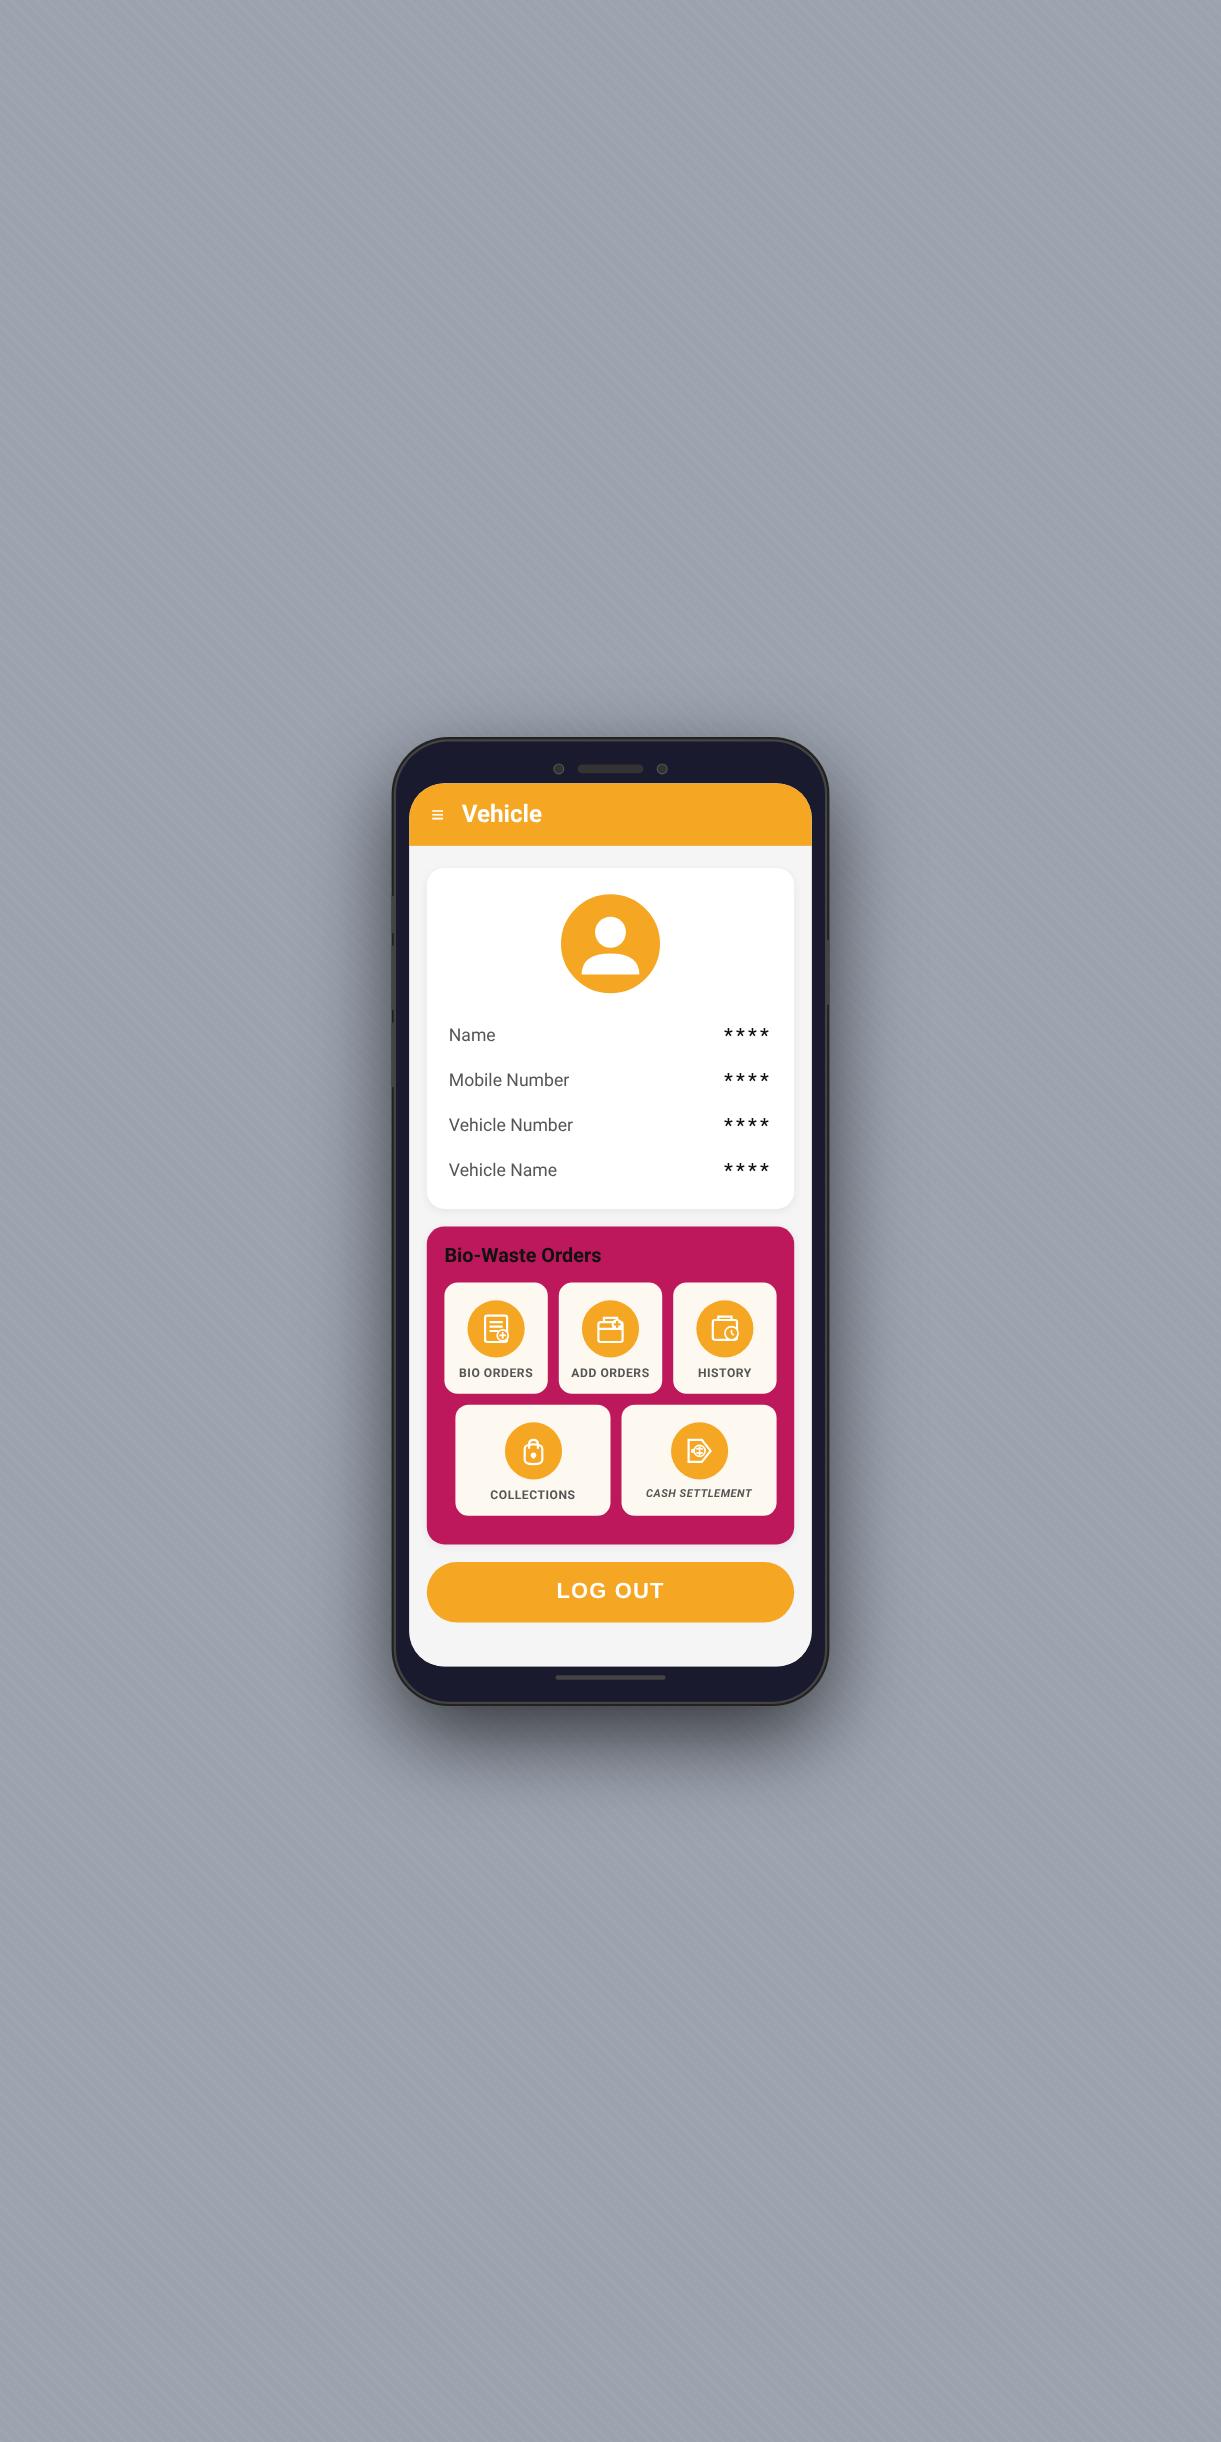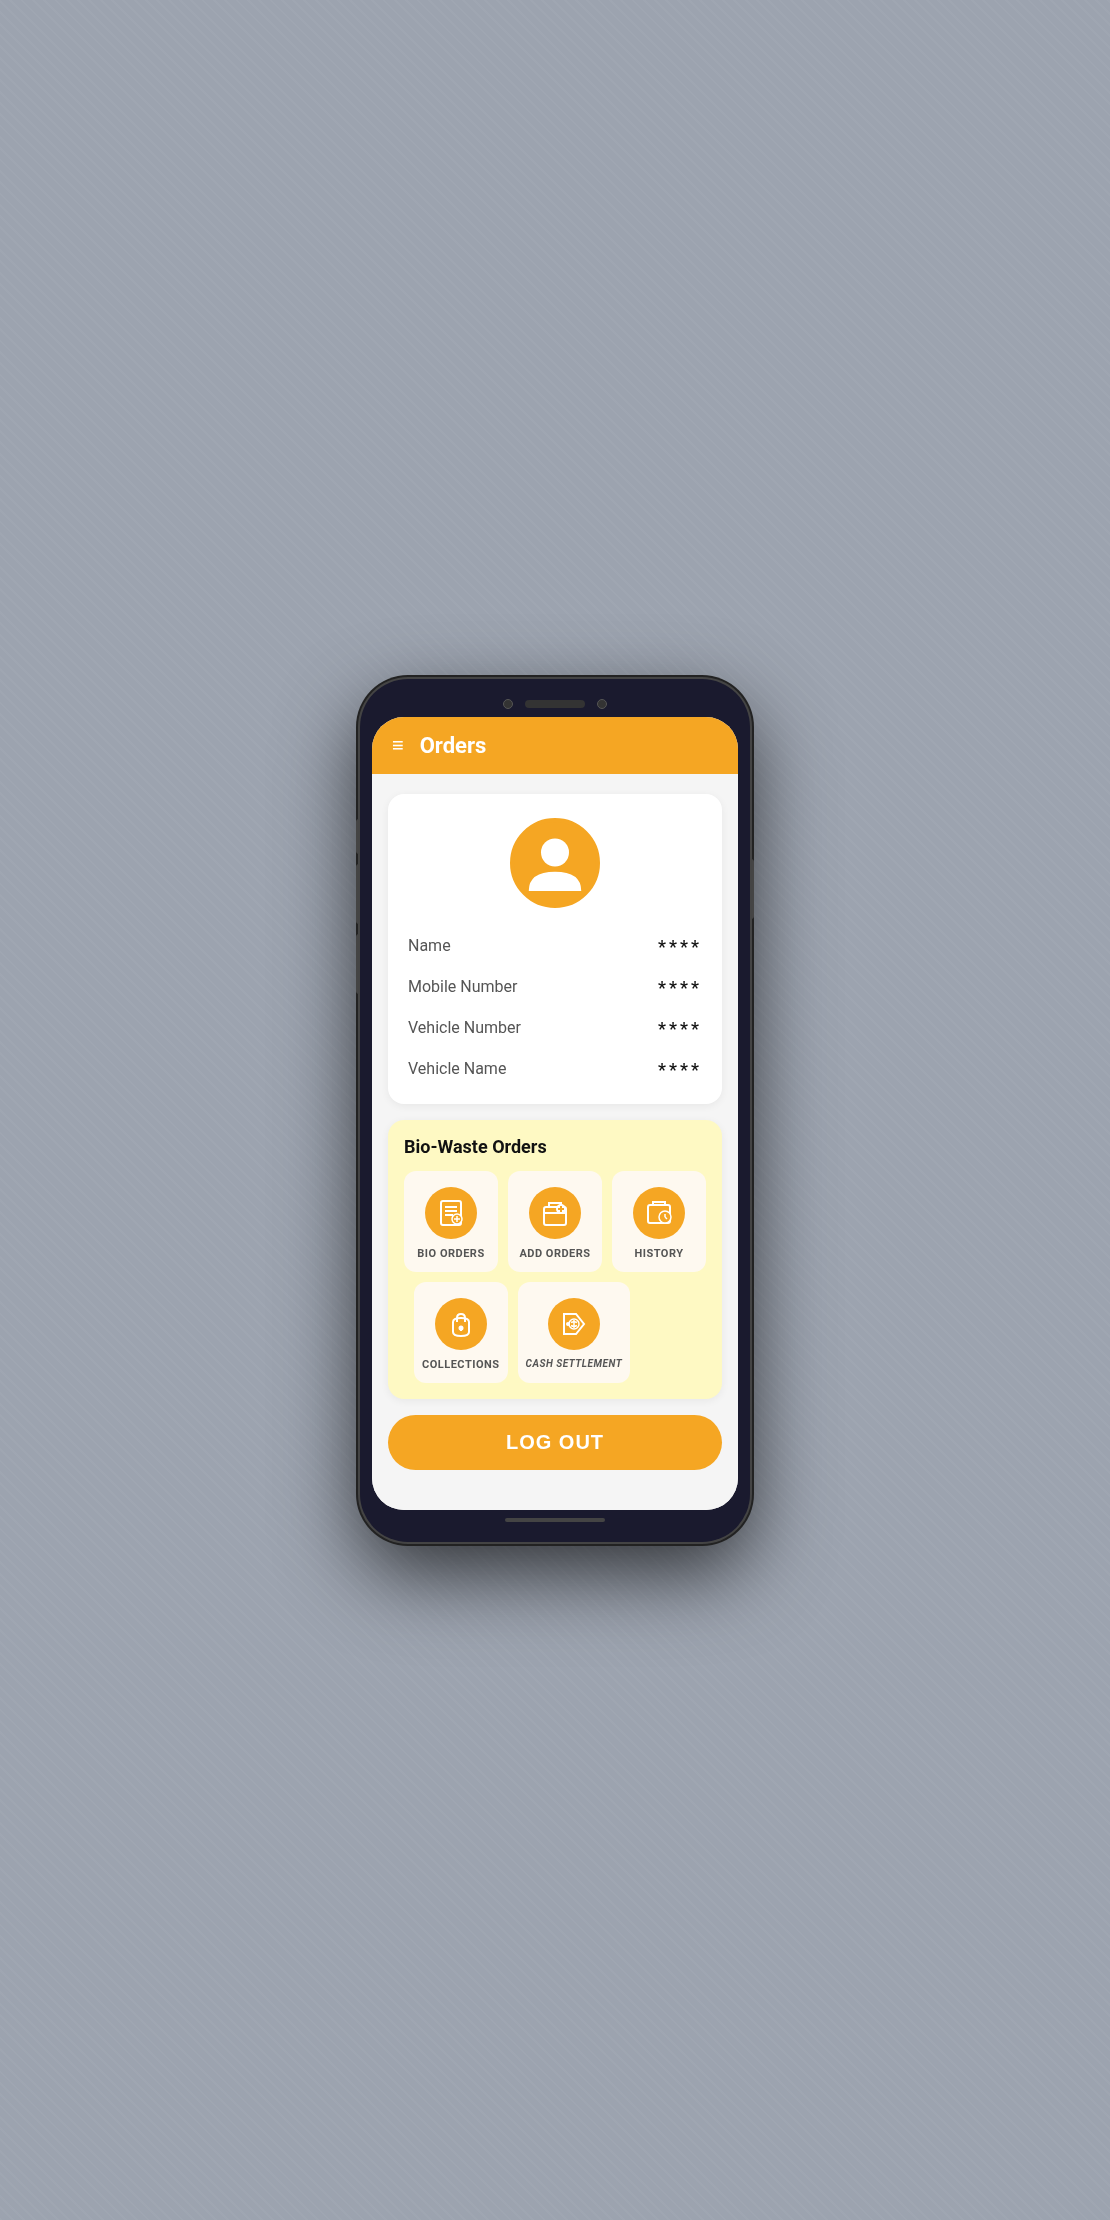--- a/index.html
+++ b/index.html
@@ -148,21 +148,21 @@
     }
 
     .field-value {
       color: #111;
       font-size: 18px;
       font-weight: 500;
       letter-spacing: 3px;
     }
 
     .orders-section {
-      background: #fef9c3;
+      background: #be185d;
       border-radius: 16px;
       padding: 16px;
       margin-bottom: 16px;
       box-shadow: 0 2px 8px rgba(0,0,0,0.06);
     }
 
     .section-title {
       font-size: 18px;
       font-weight: 700;
       color: #111;
@@ -171,21 +171,21 @@
 
     .orders-grid {
       display: grid;
       grid-template-columns: 1fr 1fr 1fr;
       gap: 10px;
       margin-bottom: 10px;
     }
 
     .orders-grid-bottom {
       display: grid;
-      grid-template-columns: 1fr 1fr 1fr;
+      grid-template-columns: 1fr 1fr;
       gap: 10px;
       padding-left: 10px;
     }
 
     .order-tile {
       background: #fef9f0;
       border-radius: 12px;
       padding: 16px 8px 12px;
       display: flex;
       flex-direction: column;
@@ -319,21 +319,21 @@
   <div class="phone-notch-bar">
     <div class="notch-camera"></div>
     <div class="notch-speaker"></div>
     <div class="notch-sensor"></div>
   </div>
 
   <div class="phone-screen">
 
     <div class="app-header">
       <span class="hamburger-icon">≡</span>
-      <span class="header-title">Orders</span>
+      <span class="header-title">Vehicle</span>
     </div>
 
     <div class="app-content">
 
       <div class="profile-card">
         <div class="avatar-container">
           <div class="avatar-circle">
             <svg class="avatar-svg" viewBox="0 0 80 80">
 
               <circle cx="40" cy="28" r="16" fill="white"></circle>

